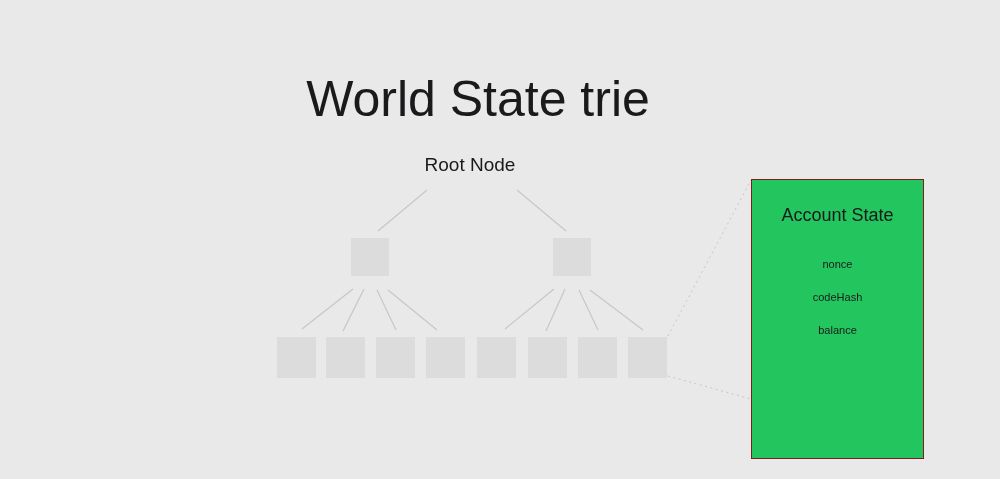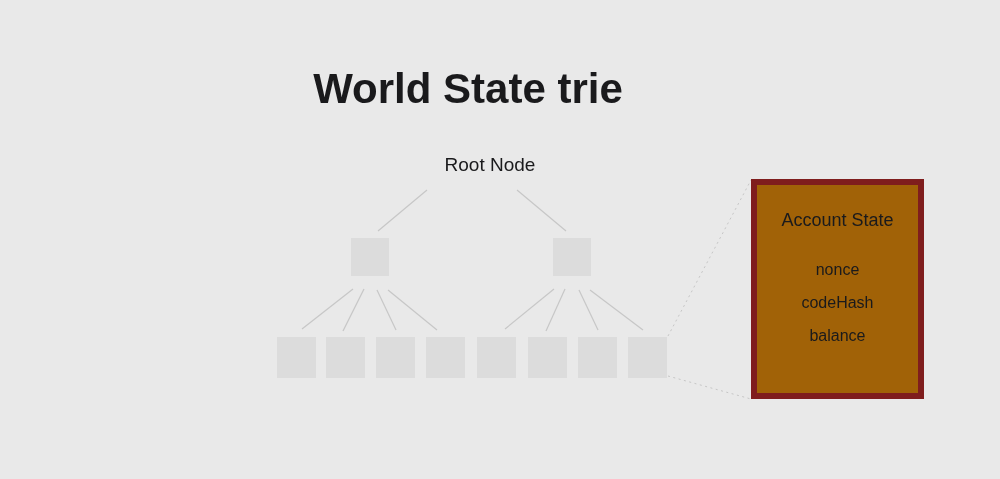--- a/index.html
+++ b/index.html
@@ -8,34 +8,33 @@
     width:1000px;height:479px;
     background:#e9e9e9;
     font-family:"Liberation Sans",sans-serif;
     color:#1a1a1c;
     overflow:hidden;
   }
   .title{
     position:absolute;
     left:463px;top:60px;
     transform:translateX(-50%);
-    font-size:42px;
-    font-weight:700;
+    font-size:50px;
+    font-weight:400;
     line-height:48px;
-    margin:5px;
+    margin:15px;
     white-space:nowrap;
   }
   .root-label{
     position:absolute;
     left:470px;top:155px;
     transform:translateX(-50%);
     font-size:19px;
     line-height:20px;
     white-space:nowrap;
-    margin-left:20px;
   }
   .edges{
     position:absolute;left:0;top:0;
   }
   .node{
     position:absolute;
     background:#dcdcdc;
   }
   .branch{width:38px;height:38px;top:238px;}
   .b1{left:351px}
@@ -45,36 +44,36 @@
   .l2{left:326px}
   .l3{left:376px}
   .l4{left:426px}
   .l5{left:477px}
   .l6{left:528px}
   .l7{left:578px}
   .l8{left:628px}
   .panel{
     position:absolute;
     left:751px;top:179px;
-    width:173px;height:220px;
+    width:173px;height:280px;
     box-sizing:border-box;
-    border:6px solid #7f1d1d;
-    background:#a16207;
+    border:1px solid #7f1d1d;
+    background:#22c55e;
     text-align:center;
   }
   .panel-title{
     margin-top:26px;
     font-size:18px;
     line-height:18px;
   }
   .panel-fields{
     margin-top:24px;
   }
   .panel-field{
-    font-size:16px;
+    font-size:11px;
     line-height:33px;
     white-space:nowrap;
   }
 </style>
 </head>
 <body>
 
 <div class="stage">
 
   <h1 class="title">World State trie</h1>

